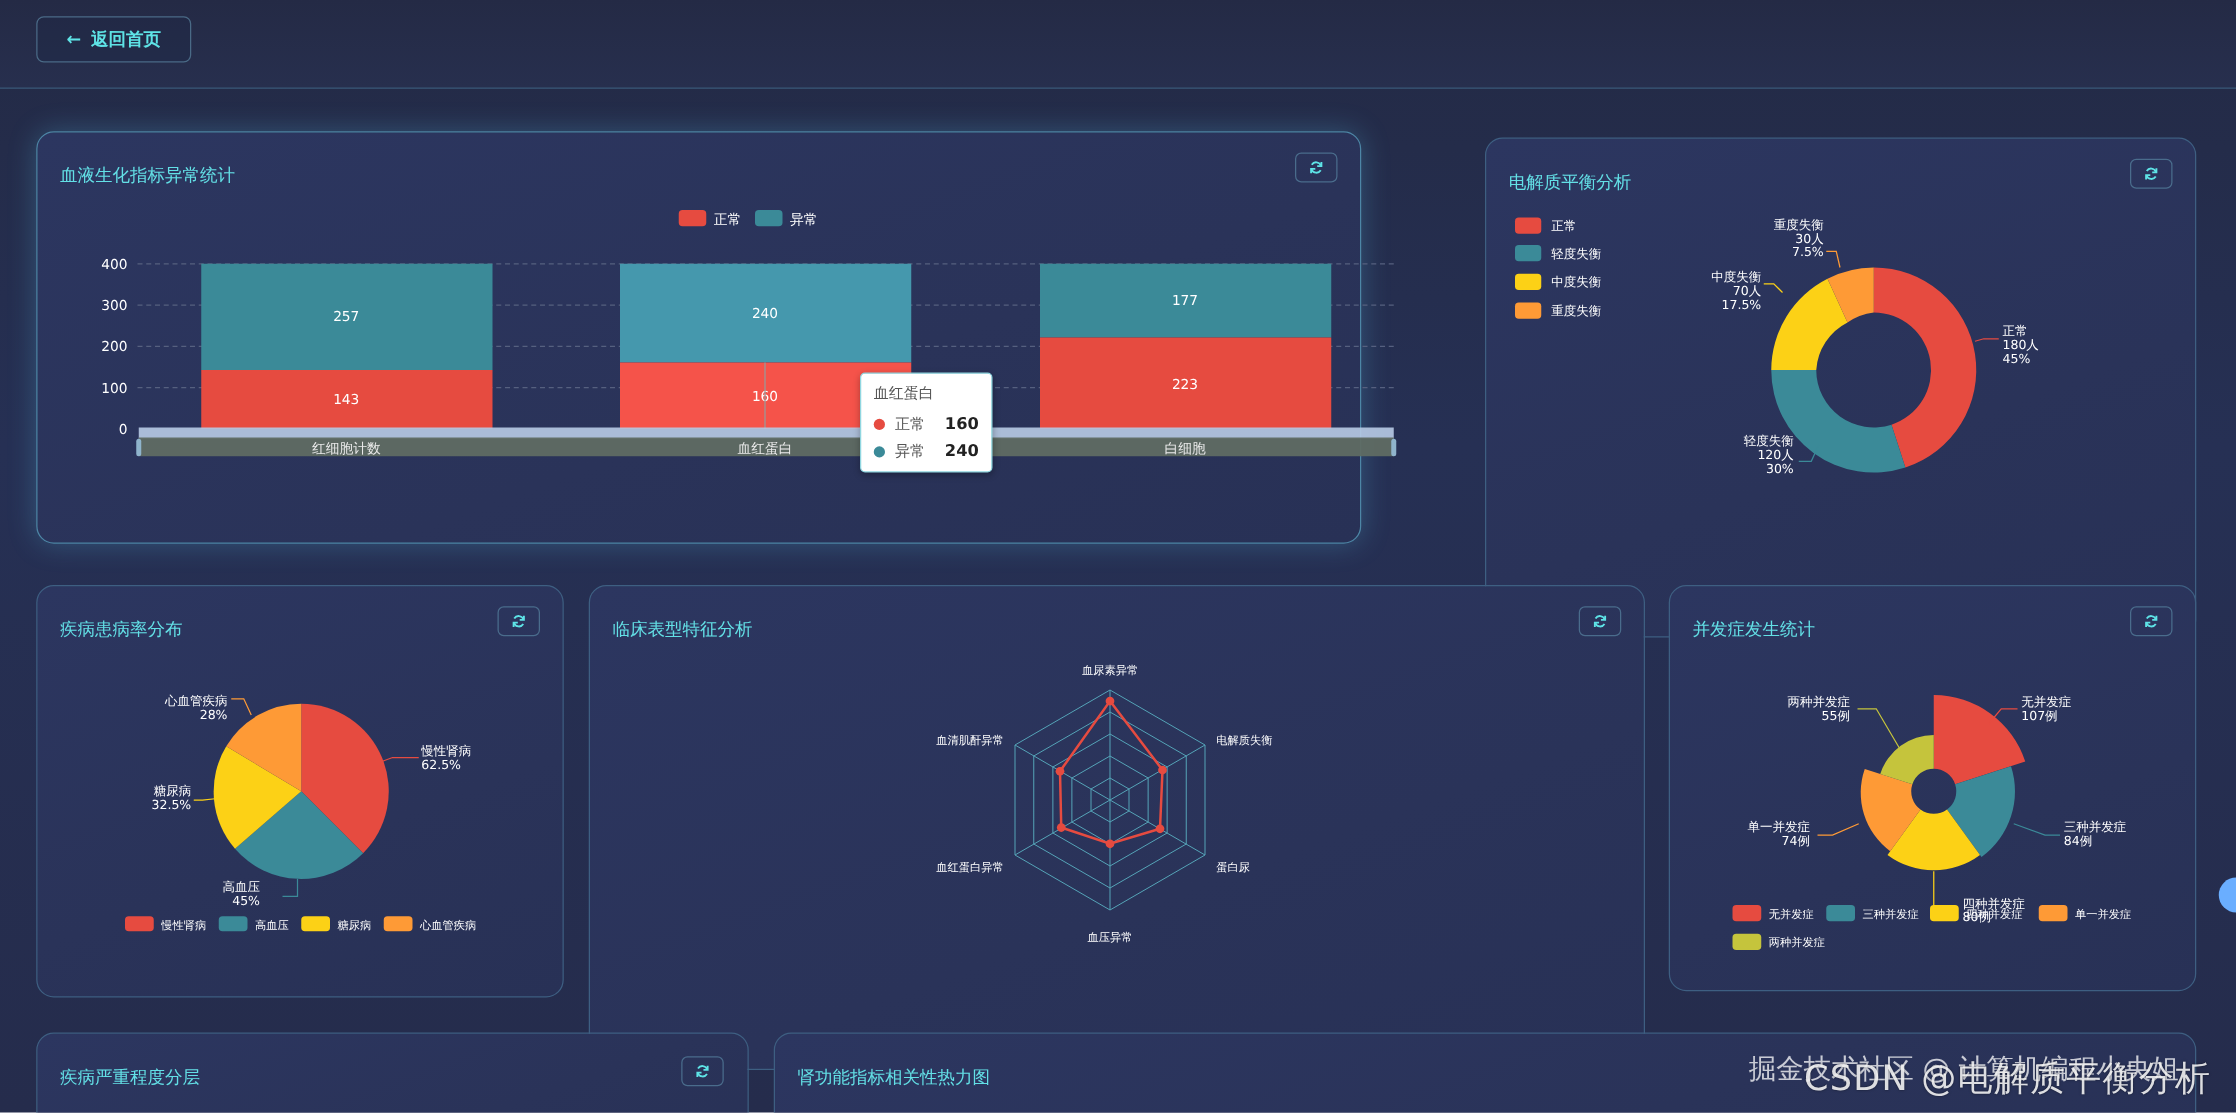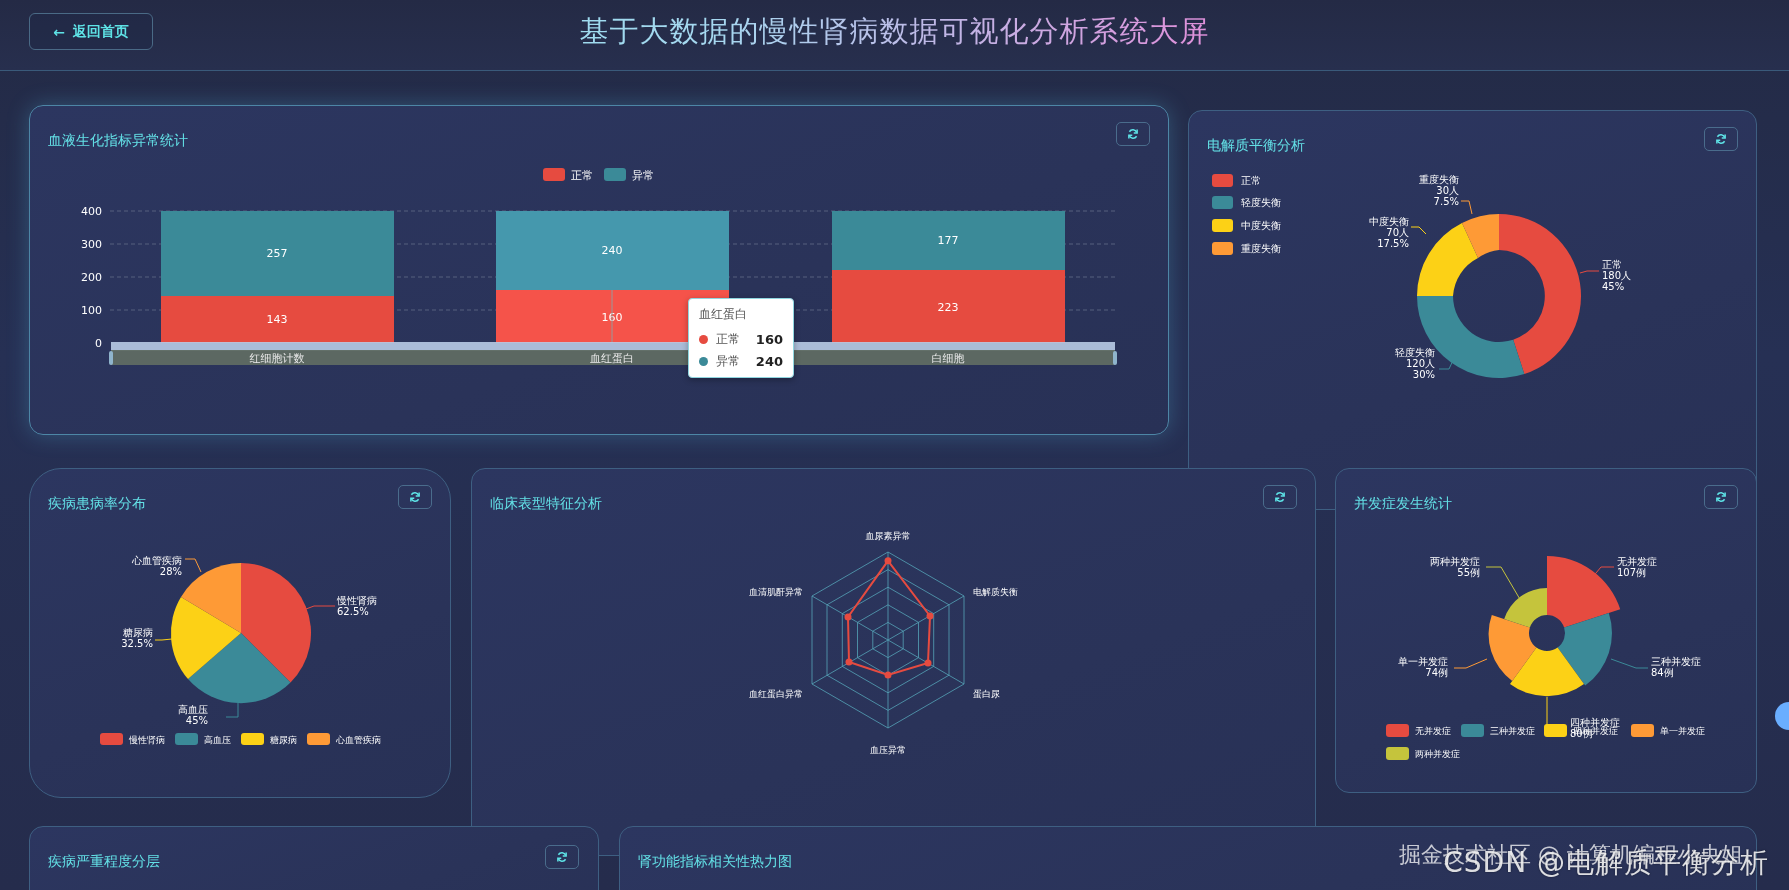--- a/index.html
+++ b/index.html
@@ -69,24 +69,23 @@
   }
 </style>
 </head>
 <body>
 
 <div class="header">
   <div class="back-btn">
     <span class="arrow">←</span>
     <span>返回首页</span>
   </div>
-  <div class="page-title">基于大数据的慢性肾病数据可视化分析系统大屏</div>
-</div>
-
-<div class="card glow" style="left:29px; top:105px; width:1140px; height:330px;">
+</div>
+
+<div class="card glow" style="left:29px; top:105px; width:1060px; height:330px;">
   <div class="card-title">血液生化指标异常统计</div>
   <div class="refresh-btn">
     <svg viewBox="0 0 16 16">
         <path d="M13 6 A5.5 5.5 0 0 0 3.2 5 M3 10 A5.5 5.5 0 0 0 12.8 11" stroke="#5ee3e6" stroke-width="2" fill="none"></path>
         <path d="M13.5 2 L13.5 6.5 L9 6.5" stroke="#5ee3e6" stroke-width="2" fill="none"></path>
         <path d="M2.5 14 L2.5 9.5 L7 9.5" stroke="#5ee3e6" stroke-width="2" fill="none"></path>
       </svg>
   </div>
   <svg width="1140" height="330" style="position:absolute;left:0;top:0;">
 
@@ -202,21 +201,21 @@
       <text x="220" y="114" text-anchor="end">中度失衡</text>
         <text x="220" y="125" text-anchor="end">70人</text>
         <text x="220" y="136" text-anchor="end">17.5%</text>
       <text x="270" y="72" text-anchor="end">重度失衡</text>
         <text x="270" y="83" text-anchor="end">30人</text>
         <text x="270" y="94" text-anchor="end">7.5%</text>
     </g>
   </svg>
 </div>
 
-<div class="card" style="left:29px; top:468px; width:422px; height:330px;border-radius:32px;">
+<div class="card" style="left:29px; top:468px; width:422px; height:330px;">
   <div class="card-title">疾病患病率分布</div>
   <div class="refresh-btn">
     <svg viewBox="0 0 16 16">
         <path d="M13 6 A5.5 5.5 0 0 0 3.2 5 M3 10 A5.5 5.5 0 0 0 12.8 11" stroke="#5ee3e6" stroke-width="2" fill="none"></path>
         <path d="M13.5 2 L13.5 6.5 L9 6.5" stroke="#5ee3e6" stroke-width="2" fill="none"></path>
         <path d="M2.5 14 L2.5 9.5 L7 9.5" stroke="#5ee3e6" stroke-width="2" fill="none"></path>
       </svg>
   </div>
   <svg width="422" height="330" style="position:absolute;left:0;top:0;">
 

